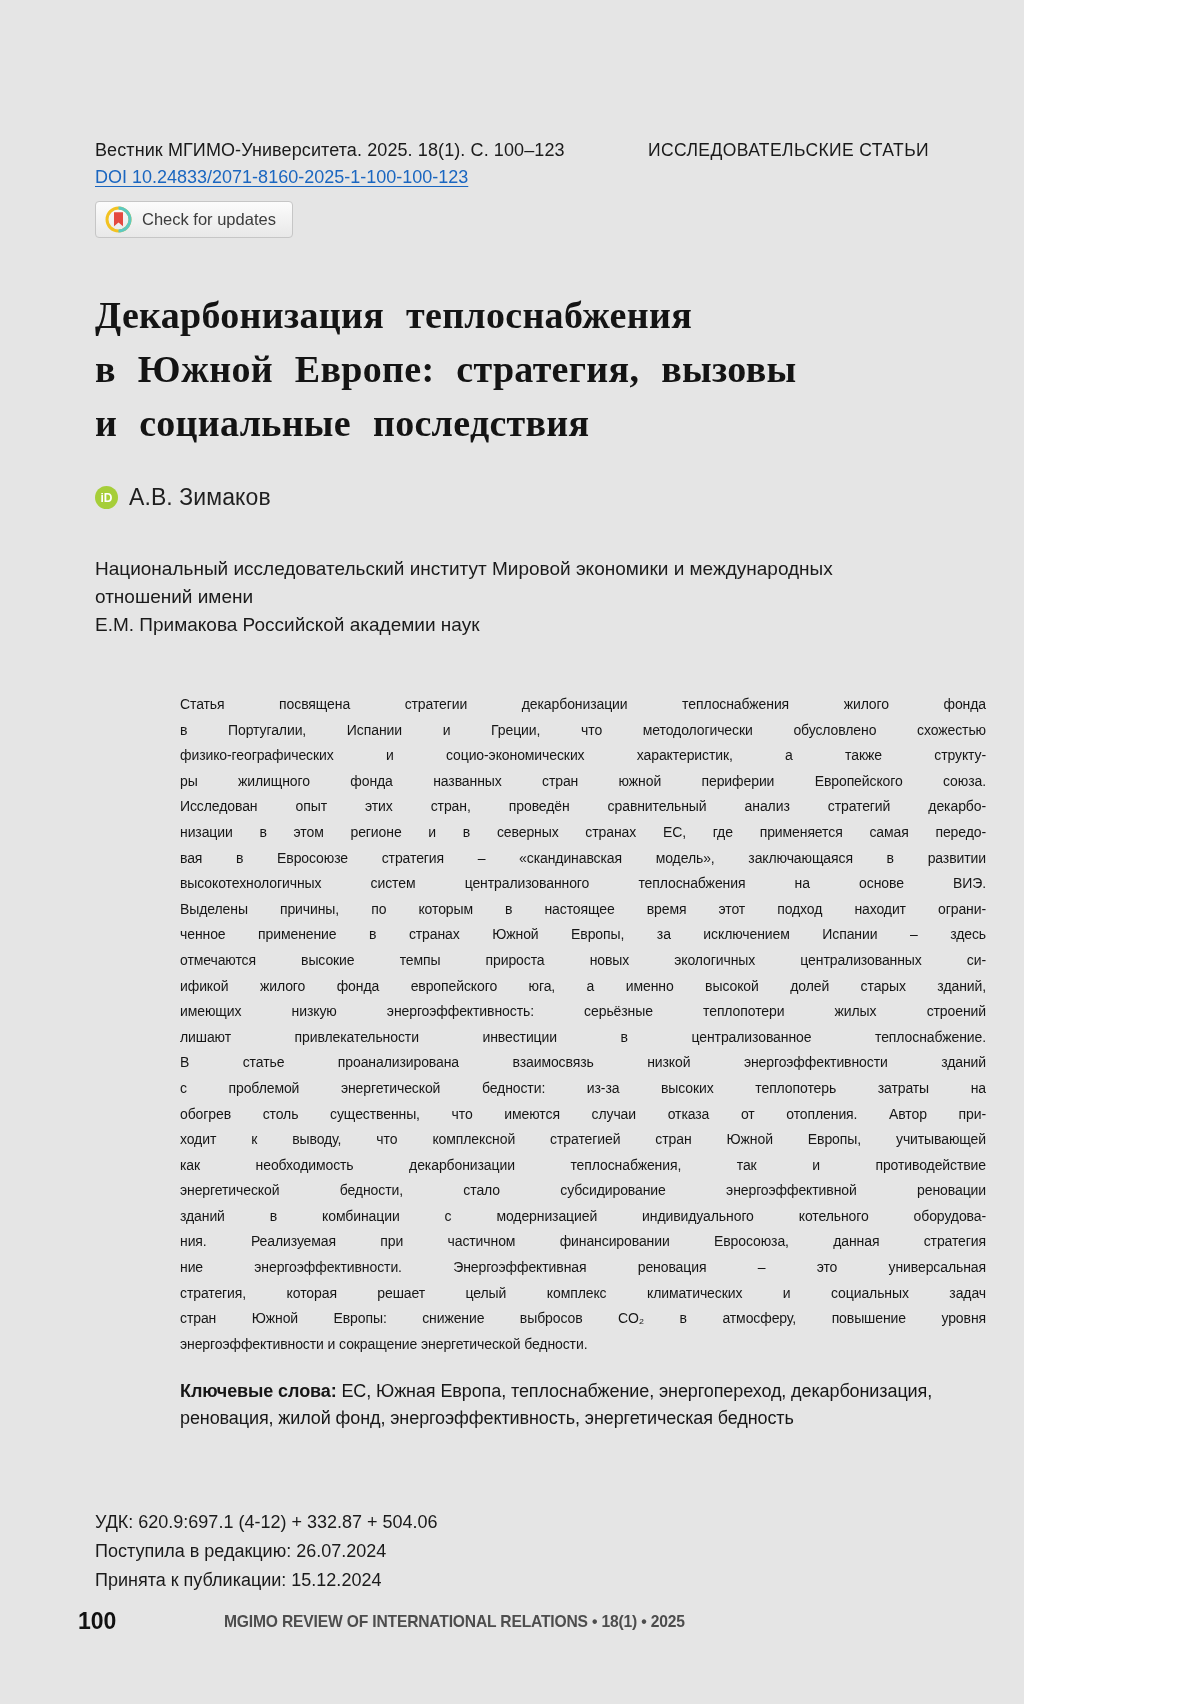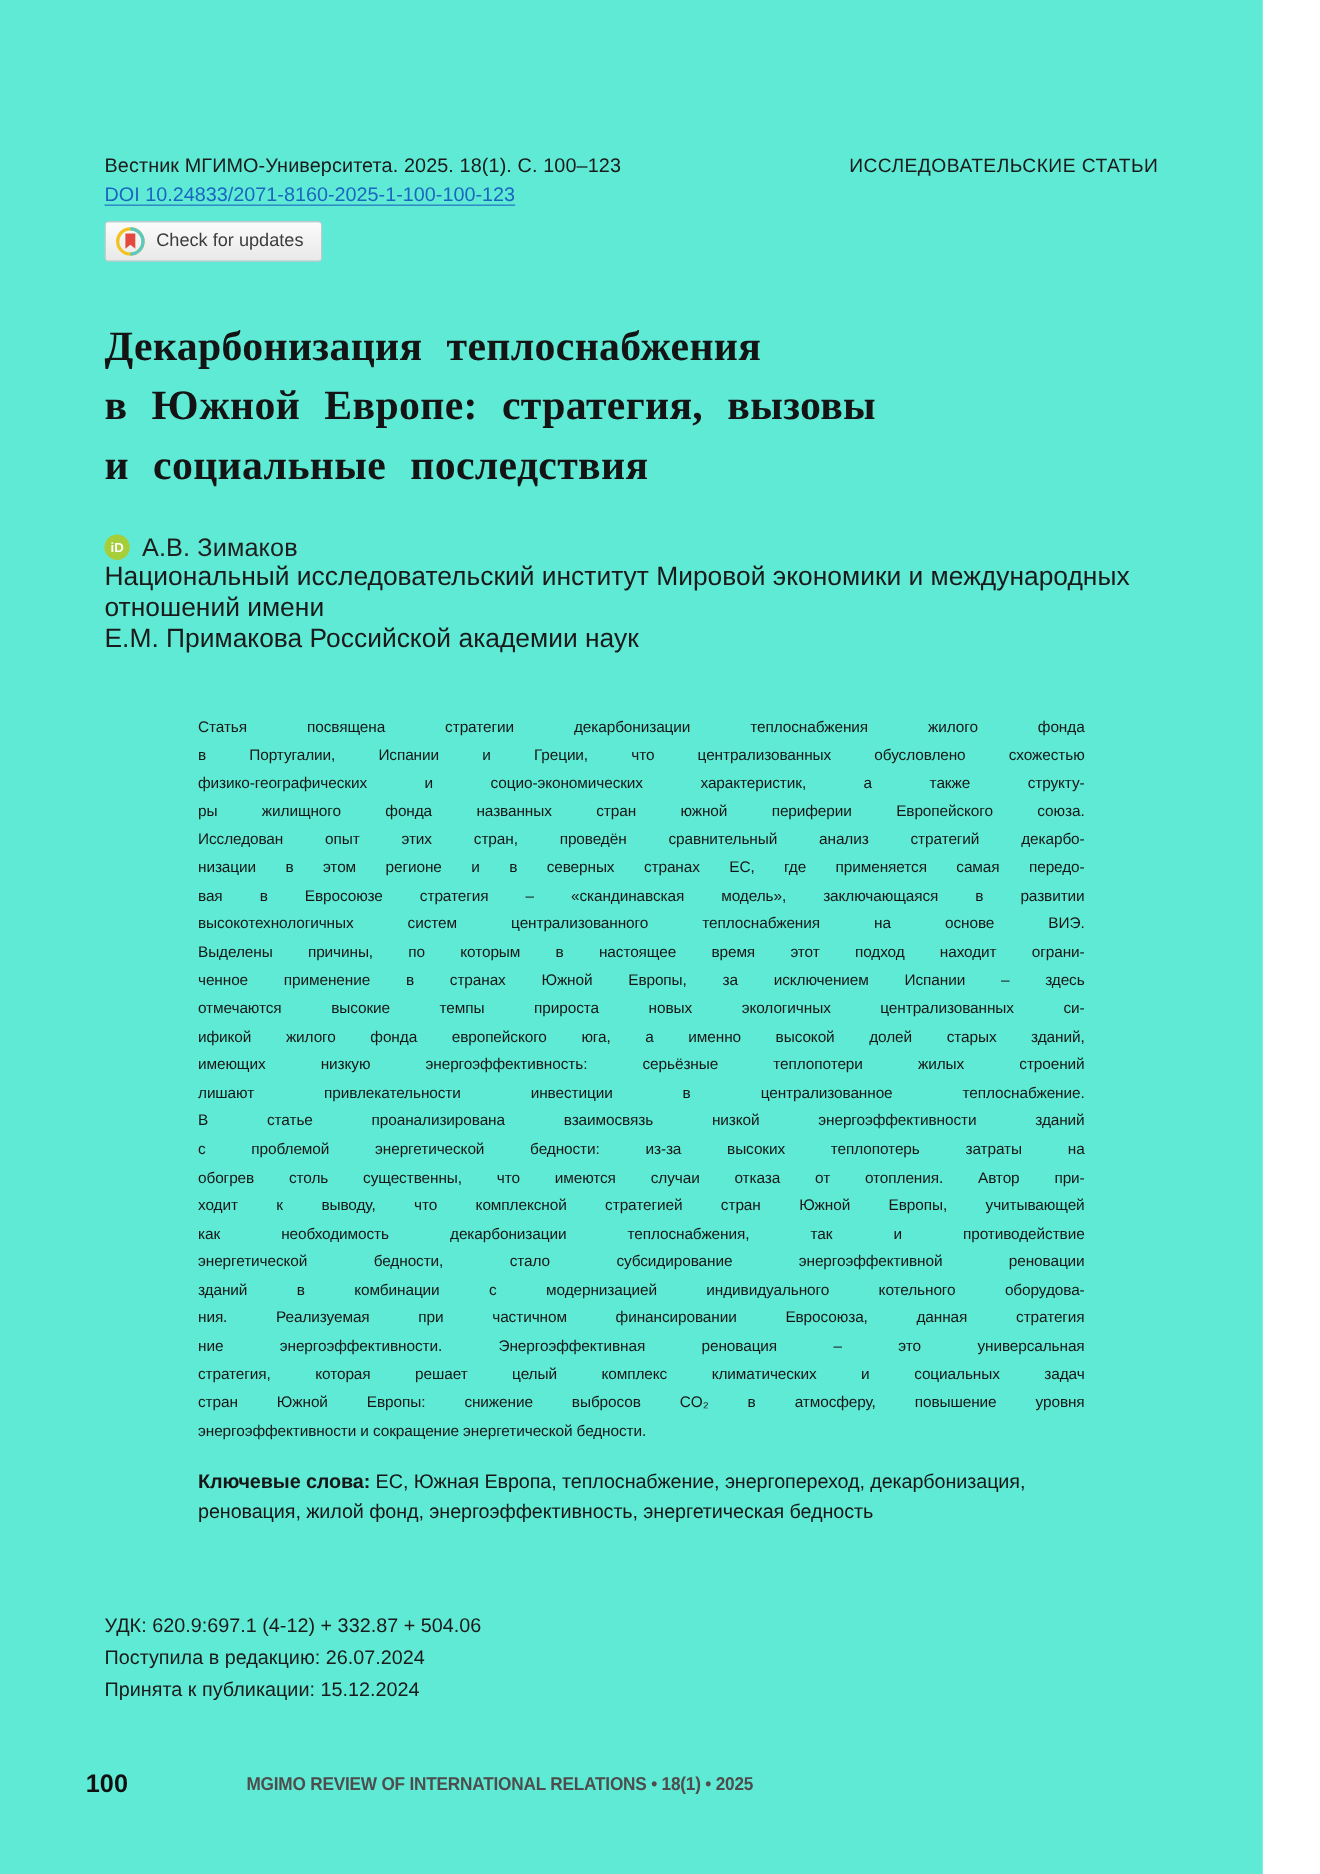--- a/index.html
+++ b/index.html
@@ -1,21 +1,21 @@
 <!DOCTYPE html>
 <html><head>
 <meta charset="utf-8">
 <style>
   * { margin: 0; padding: 0; box-sizing: border-box; }
   html, body { background: #ffffff; }
   .page {
     position: relative;
-    width: 1148px;
+    width: 1024px;
     height: 1704px;
-    background: #5eead4;
+    background: #e5e5e5;
     font-family: "Liberation Sans", sans-serif;
     color: #1a1a1a;
     overflow: hidden;
   }
   .content { padding: 0 95px; }
 
   
   .header-row {
     display: flex;
     justify-content: space-between;
@@ -94,21 +94,22 @@
     justify-content: center;
   }
   .author-name {
     font-size: 23px;
     color: #1f1f1f;
     letter-spacing: 0.1px;
   }
 
   
   .affiliation {
-    font-size: 24px;
+    margin-top: 44px;
+    font-size: 19px;
     line-height: 28px;
     color: #1a1a1a;
   }
 
   
   .abstract {
     margin-left: 85px;
     width: 806px;
     margin-top: 53px;
     font-size: 14px;
@@ -202,21 +203,21 @@
       <span class="author-name">А.В. Зимаков</span>
     </div>
 
     <div class="affiliation">
         <div>Национальный исследовательский институт Мировой экономики и международных отношений имени</div>
         <div>Е.М. Примакова Российской академии наук</div>
       </div>
 
     <div class="abstract">
         <div class="abstract-line">Статья посвящена стратегии декарбонизации теплоснабжения жилого фонда</div>
-        <div class="abstract-line">в Португалии, Испании и Греции, что централизованных обусловлено схожестью</div>
+        <div class="abstract-line">в Португалии, Испании и Греции, что методологически обусловлено схожестью</div>
         <div class="abstract-line">физико-географических и социо-экономических характеристик, а также структу-</div>
         <div class="abstract-line">ры жилищного фонда названных стран южной периферии Европейского союза.</div>
         <div class="abstract-line">Исследован опыт этих стран, проведён сравнительный анализ стратегий декарбо-</div>
         <div class="abstract-line">низации в этом регионе и в северных странах ЕС, где применяется самая передо-</div>
         <div class="abstract-line">вая в Евросоюзе стратегия – «скандинавская модель», заключающаяся в развитии</div>
         <div class="abstract-line">высокотехнологичных систем централизованного теплоснабжения на основе ВИЭ.</div>
         <div class="abstract-line">Выделены причины, по которым в настоящее время этот подход находит ограни-</div>
         <div class="abstract-line">ченное применение в странах Южной Европы, за исключением Испании – здесь</div>
         <div class="abstract-line">отмечаются высокие темпы прироста новых экологичных централизованных си-</div>
         <div class="abstract-line">ификой жилого фонда европейского юга, а именно высокой долей старых зданий,</div>

